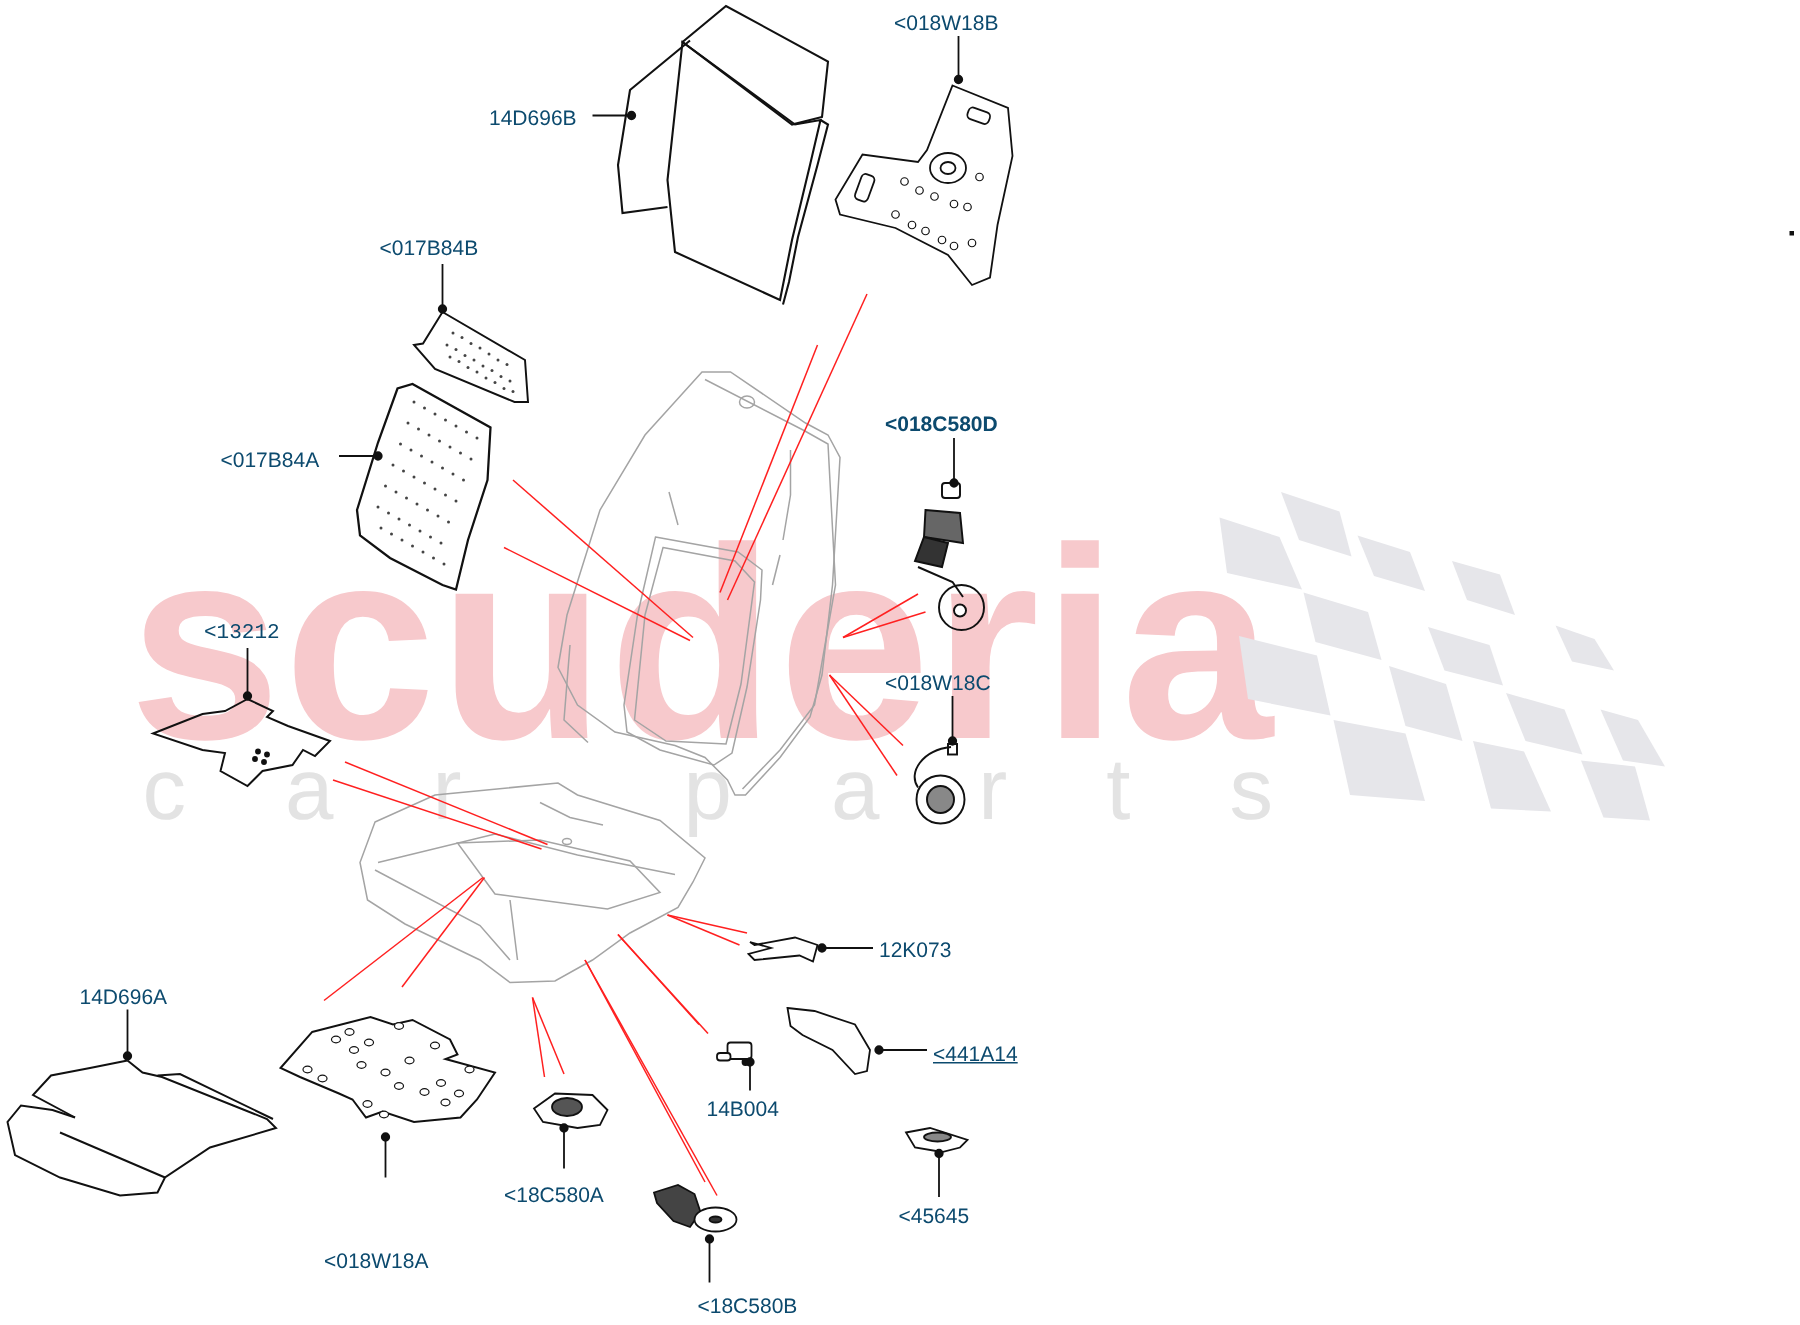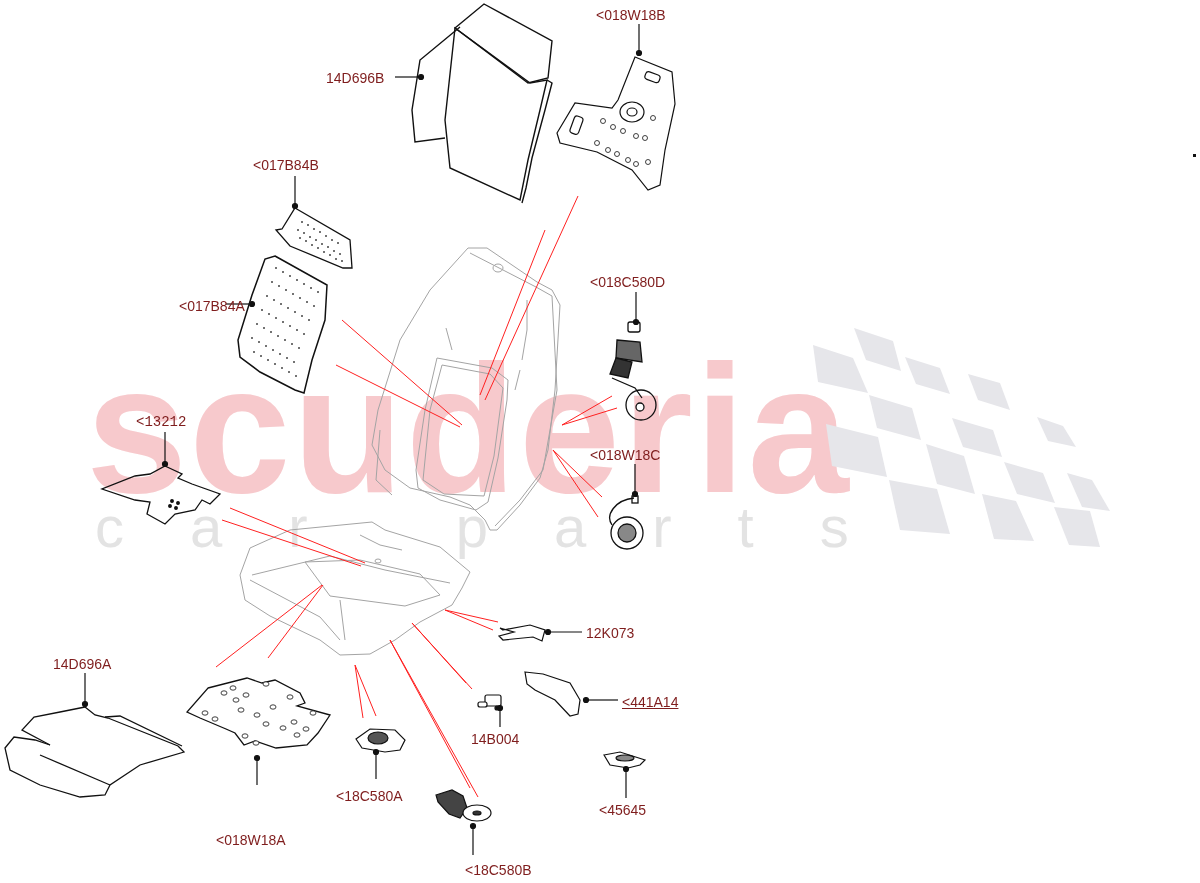--- a/index.html
+++ b/index.html
@@ -1,20 +1,20 @@
 <!DOCTYPE html>
 <html><head>
   <meta charset="utf-8">
   <style>
     html, body { margin: 0; padding: 0; background: #ffffff; }
     body { width: 1200px; height: 883px; position: relative; overflow: hidden; font-family: "Liberation Sans", sans-serif; }
     #stage { position: absolute; left: 0; top: 0; width: 1200px; height: 883px; }
     .wm-main { position: absolute; left: 86px; top: 338px; font-family: "Liberation Sans", sans-serif; font-weight: bold; font-size: 182px; line-height: 1; color: #f7c9cc; letter-spacing: 2px; white-space: nowrap; }
     .wm-sub { position: absolute; left: 95px; top: 498px; font-family: "Liberation Sans", sans-serif; font-size: 58px; line-height: 1; color: #e3e3e3; letter-spacing: 66px; white-space: nowrap; }
-    .label { position: absolute; font-family: "Liberation Sans", sans-serif; font-size: 14px; line-height: 16px; color: #7f1d1d; white-space: nowrap; cursor: pointer; }
+    .label { position: absolute; font-family: "Liberation Sans", sans-serif; font-size: 14px; line-height: 16px; color: #0c4a6e; white-space: nowrap; cursor: pointer; }
     svg { position: absolute; left: 0; top: 0; }
   </style>
 </head>
 <body>
 
 <div id="stage">
 
   <div class="wm-main">scuderia</div>
   <div class="wm-sub">car  parts</div>
 
@@ -315,22 +315,22 @@
       <line x1="473" y1="826" x2="473" y2="855"></line>
         <circle cx="473" cy="826" r="2.5"></circle>
     </g>
 
     <rect x="1193" y="154" width="3" height="3" fill="#111"></rect>
   </svg>
 
   <div class="label" style="left:326px;top:70px;">14D696B</div>
   <div class="label" style="left:596px;top:7px;">&lt;018W18B</div>
   <div class="label" style="left:253px;top:157px;">&lt;017B84B</div>
-  <div class="label" style="left:147px;top:298px;margin-left:32px;">&lt;017B84A</div>
-  <div class="label" style="left:590px;top:274px;">&lt;018C580D</div>
+  <div class="label" style="left:147px;top:298px;">&lt;017B84A</div>
+  <div class="label" style="left:590px;top:274px;font-weight:bold;">&lt;018C580D</div>
   <div class="label" style="left:136px;top:414px;font-family:Liberation Mono, monospace;">&lt;13212</div>
   <div class="label" style="left:590px;top:447px;">&lt;018W18C</div>
   <div class="label" style="left:586px;top:625px;">12K073</div>
   <div class="label" style="left:622px;top:694px;text-decoration:underline;">&lt;441A14</div>
   <div class="label" style="left:471px;top:731px;">14B004</div>
   <div class="label" style="left:53px;top:656px;">14D696A</div>
   <div class="label" style="left:216px;top:832px;">&lt;018W18A</div>
   <div class="label" style="left:336px;top:788px;">&lt;18C580A</div>
   <div class="label" style="left:599px;top:802px;">&lt;45645</div>
   <div class="label" style="left:433px;top:862px;margin-left:32px;">&lt;18C580B</div>

